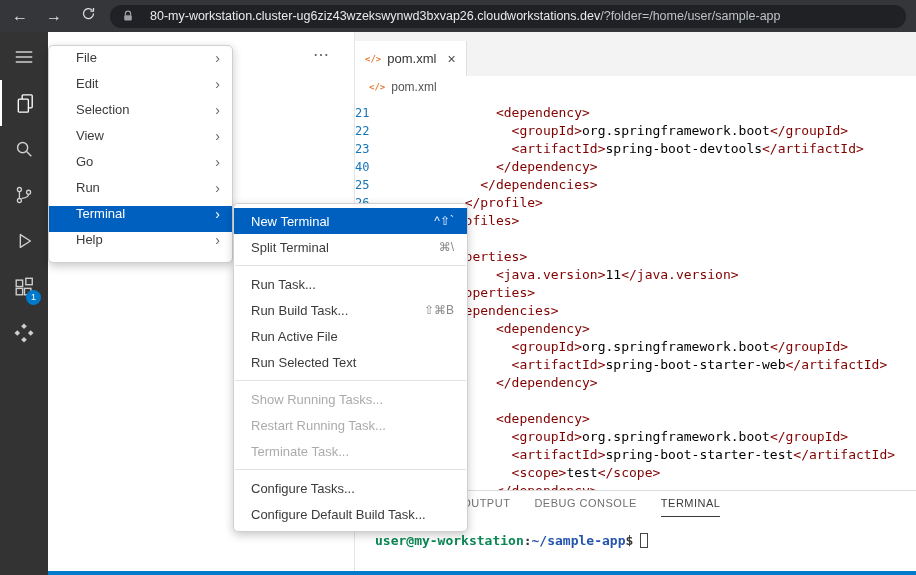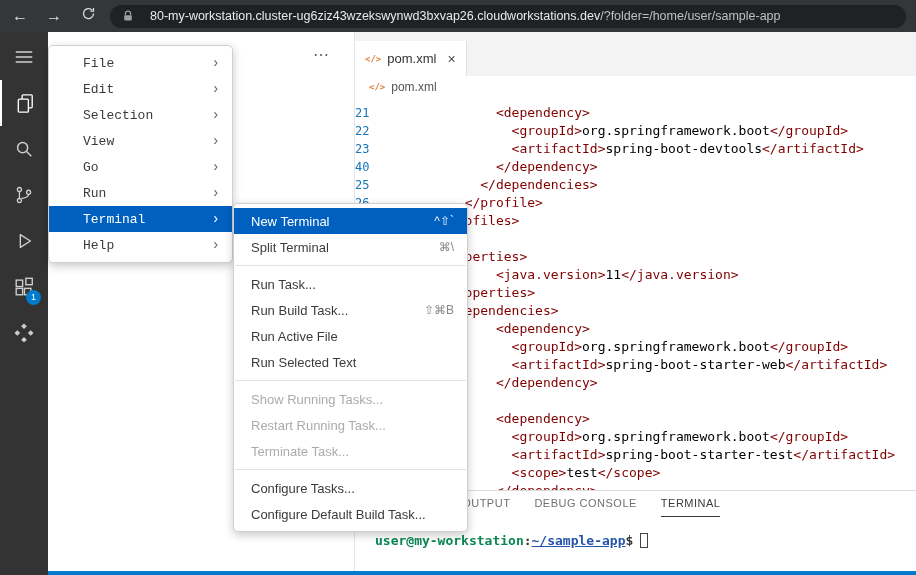--- a/index.html
+++ b/index.html
@@ -56,31 +56,31 @@
   .panel { height:85px; flex:none; border-top:1px solid #dcdcdc; display:flex;
     flex-direction:column; background:#fff; }
   .panel-tabs { height:26px; flex:none; display:flex; align-items:stretch;
     padding-left:18px; gap:24px; font-size:11px; letter-spacing:0.5px; }
   .panel-tab { color:#717171; line-height:25px; border-bottom:1px solid transparent; }
   .panel-tab.active { color:#3b3b3b; border-bottom-color:#3b3b3b; }
   .terminal { padding:16px 0 0 20px; font-family:"DejaVu Sans Mono", monospace;
     font-size:13px; font-weight:bold; white-space:nowrap; }
   .t-user { color:#0a8754; }
   .t-colon, .t-dollar { color:#333; }
-  .t-path { color:#2554ad;text-decoration:underline; }
+  .t-path { color:#2554ad; }
   .t-cursor { display:inline-block; width:8px; height:15px; border:1px solid #444;
     margin-left:7px; vertical-align:text-bottom; }
   .status-strip { position:absolute; left:48px; right:0; bottom:0; height:4px;
     background:#007acc; z-index:5; }
   
   .menu-dropdown { position:absolute; left:48px; top:45px; width:185px; background:#fff;
     border:1px solid #d0d0d0; border-radius:5px; box-shadow:0 3px 10px rgba(0,0,0,0.22);
     padding:4px 0; z-index:20; }
-  .menu-item { height:26px; display:flex; align-items:center; justify-content:space-between;
-    padding:0 12px 0 34px; font-size:13px; color:#3b3b3b; cursor:default;font-family:Liberation Mono, monospace; }
+  .menu-item { height:26px; display:flex; justify-content:space-between;
+    padding:0 12px 0 27px; font-size:13px; color:#3b3b3b; cursor:default; }
   .menu-item.highlighted { background:#0060c0; color:#fff; }
   .mi-chevron { color:#666; font-size:14px; }
   .menu-item.highlighted .mi-chevron { color:#fff; }
   .submenu { position:absolute; left:233px; top:203px; width:235px; background:#fff;
     border:1px solid #d0d0d0; border-radius:5px; box-shadow:0 3px 10px rgba(0,0,0,0.22);
     padding:4px 0; z-index:21; }
   .submenu-item { height:26px; display:flex; align-items:center; justify-content:space-between;
     padding:0 13px 0 17px; font-size:13px; color:#3b3b3b; cursor:default; }
   .submenu-item.highlighted { background:#0060c0; color:#fff; }
   .submenu-item.disabled { color:#ababab; }

